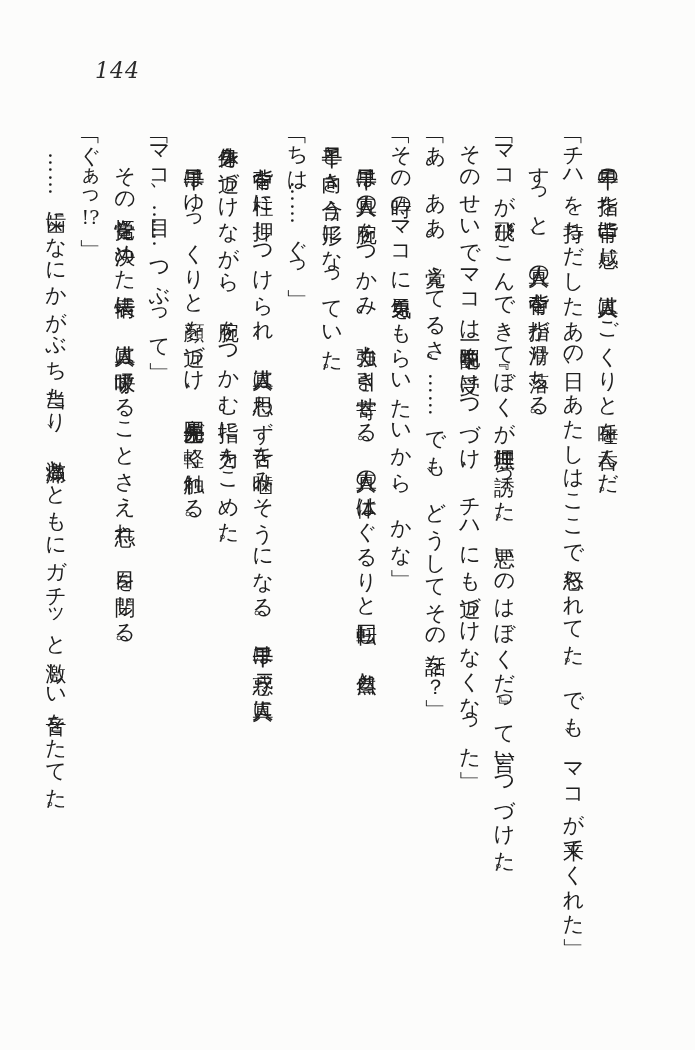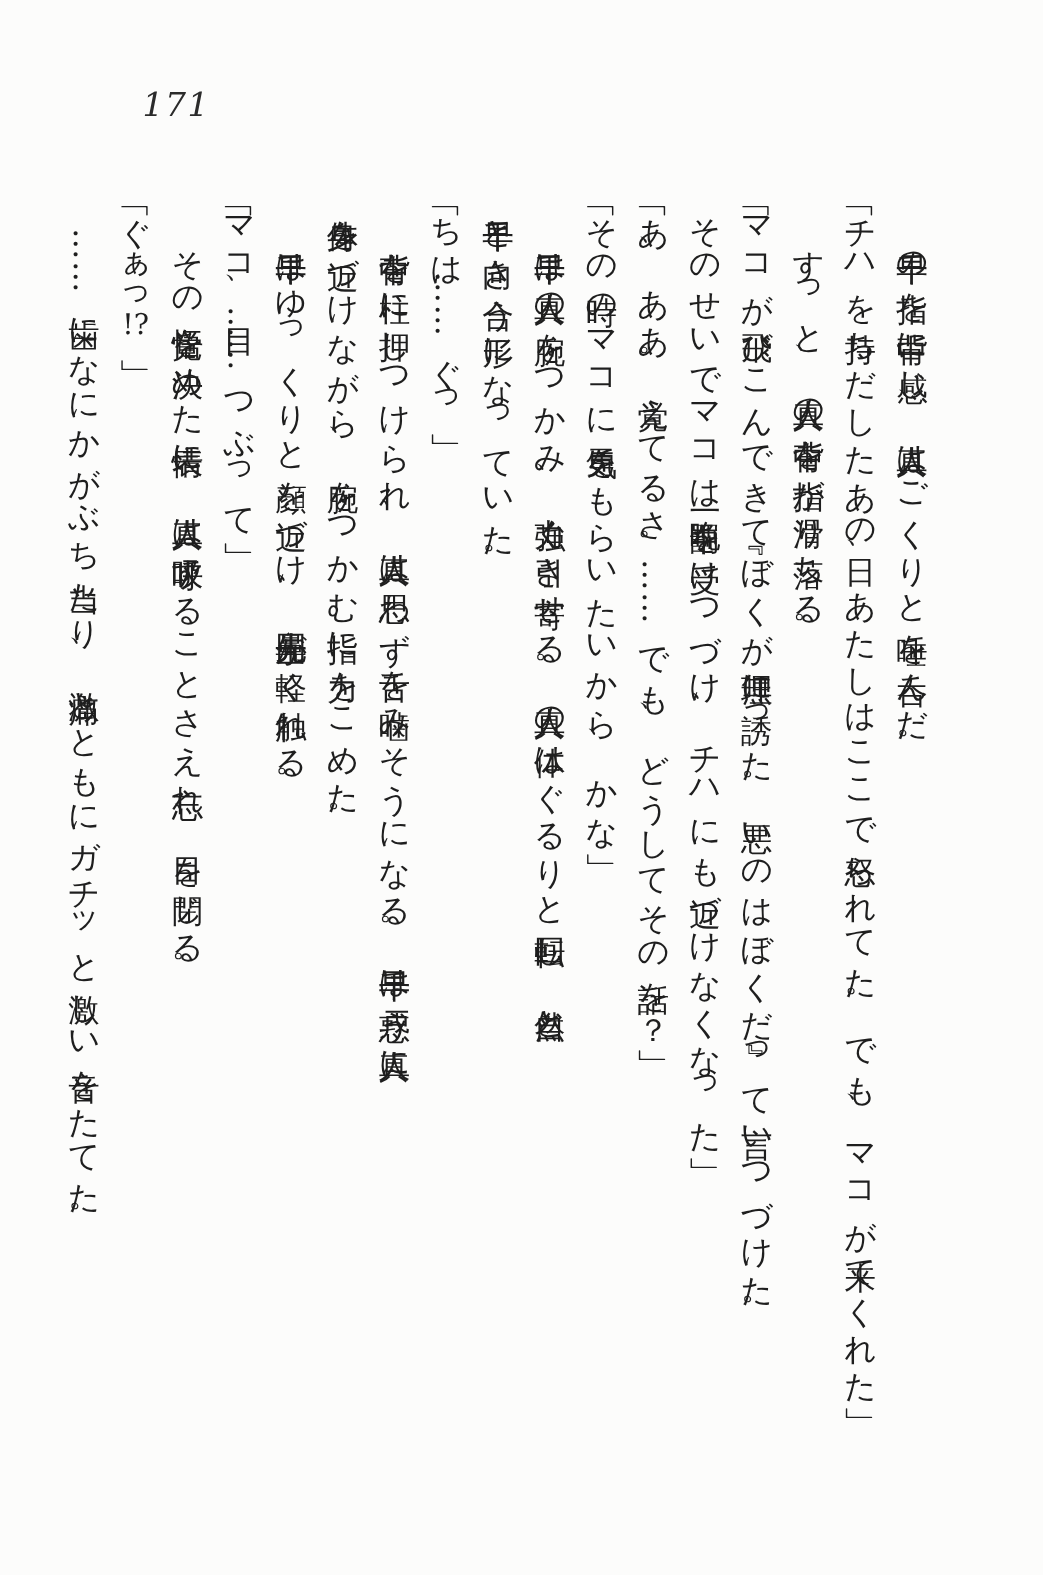--- a/index.html
+++ b/index.html
@@ -51,21 +51,21 @@
     text-combine-upright: all;
     -webkit-text-combine: horizontal;
     font-size: 19px;
   }
 </style>
 </head>
 <body>
 
 <div class="page">
 
-  <div class="page-number">171</div>
+  <div class="page-number">144</div>
 
   <div class="text-block">
     <div class="col">　千早の指を背中に感じ、真人はごくりと唾を呑んだ。</div>
     <div class="col">「チハを持ちだしたあの日、あたしはここで怒られてた。でも、マコが来てくれた」</div>
     <div class="col">　すっと、真人の背中を指が滑り落ちる。</div>
     <div class="col">「マコが飛びこんできて『ぼくが無理に誘った。悪いのはぼくだ』って言いつづけた。</div>
     <div class="col">そのせいでマコは一晩中罰を受けつづけ、チハにも近づけなくなった」</div>
     <div class="col">「あ、ああ。覚えてるさ。……でも、どうしてその話を？」</div>
     <div class="col">「その時のマコに勇気をもらいたいから、かな」</div>
     <div class="col">　千早は真人の腕をつかみ、力強く引き寄せる。真人の体はぐるりと回転し、自然と</div>

